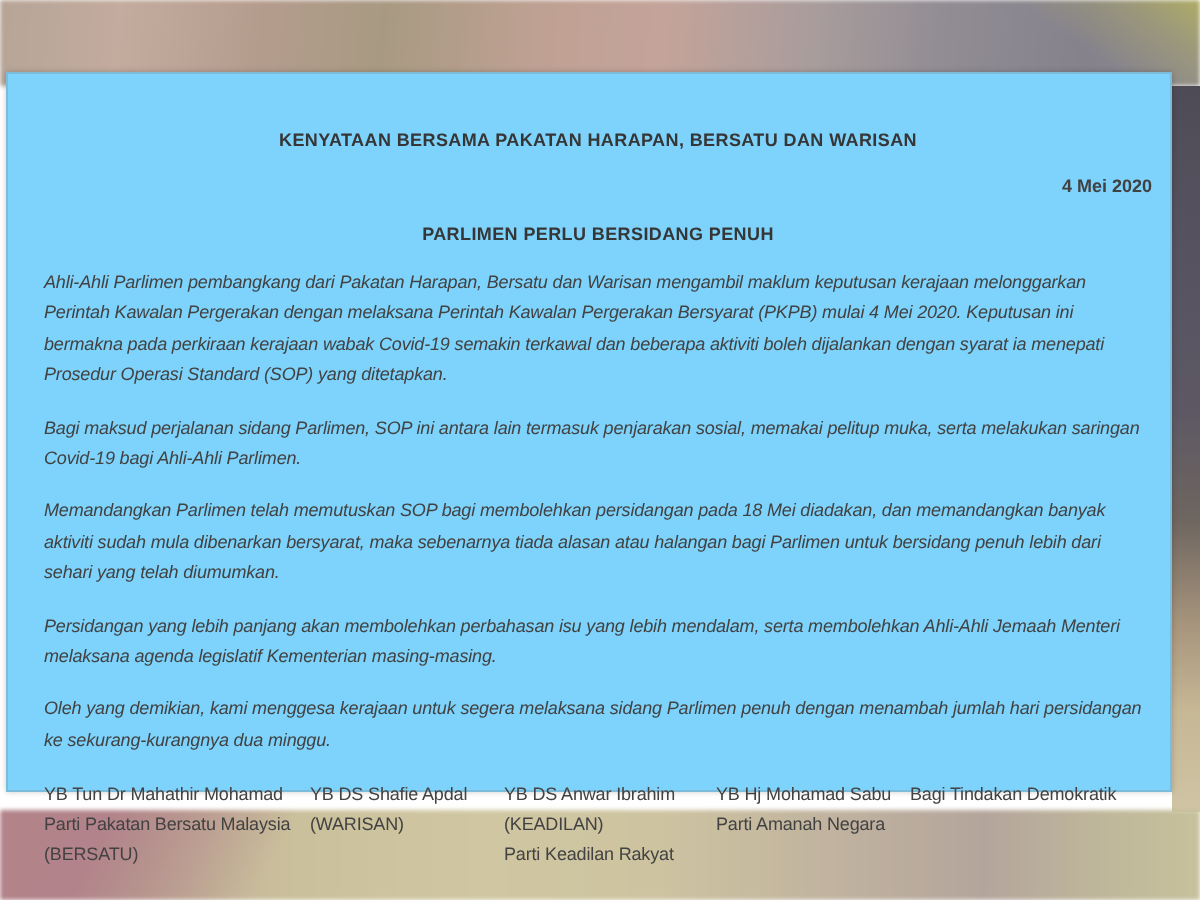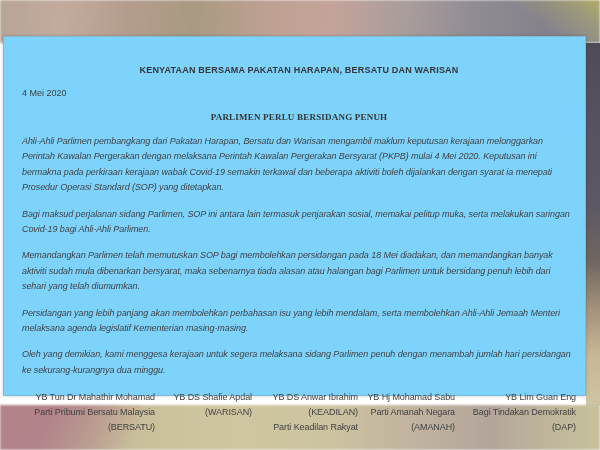--- a/index.html
+++ b/index.html
@@ -53,48 +53,47 @@
   }
   .doc-title {
     text-align: center;
     font-weight: bold;
     font-size: 9px;
     letter-spacing: 0.2px;
     color: #363636;
     line-height: 12px;
   }
   .doc-date {
-    text-align: left;
+    text-align: right;
     font-size: 9px;
     margin-top: 11px;
     line-height: 12px;
+    font-weight: bold;
   }
   .doc-subtitle {
     text-align: center;
     font-weight: bold;
     font-size: 9px;
     letter-spacing: 0.2px;
     color: #363636;
     margin-top: 12px;
     line-height: 12px;
-    font-family: Liberation Serif, serif;
   }
   .doc-paragraph {
     font-size: 9px;
     line-height: 15.4px;
     letter-spacing: -0.08px;
     margin-top: 11px;
     color: #424242;
     font-style: italic;
   }
   .doc-paragraph:first-of-type { margin-top: 13px; }
   .signatories {
     display: flex;
     margin-top: 12px;
-    text-align: right;
   }
   .sig-col {
     font-size: 9px;
     line-height: 15px;
     letter-spacing: -0.08px;
     color: #424242;
   }
   .sig-col:nth-child(1) { width: 133px; }
   .sig-col:nth-child(2) { width: 97px; }
   .sig-col:nth-child(3) { width: 106px; }
@@ -121,42 +120,39 @@
     <div class="doc-paragraph">Ahli-Ahli Parlimen pembangkang dari Pakatan Harapan, Bersatu dan Warisan mengambil maklum keputusan kerajaan melonggarkan Perintah Kawalan Pergerakan dengan melaksana Perintah Kawalan Pergerakan Bersyarat (PKPB) mulai 4 Mei 2020. Keputusan ini bermakna pada perkiraan kerajaan wabak Covid-19 semakin terkawal dan beberapa aktiviti boleh dijalankan dengan syarat ia menepati Prosedur Operasi Standard (SOP) yang ditetapkan.</div>
     <div class="doc-paragraph">Bagi maksud perjalanan sidang Parlimen, SOP ini antara lain termasuk penjarakan sosial, memakai pelitup muka, serta melakukan saringan Covid-19 bagi Ahli-Ahli Parlimen.</div>
     <div class="doc-paragraph">Memandangkan Parlimen telah memutuskan SOP bagi membolehkan persidangan pada 18 Mei diadakan, dan memandangkan banyak aktiviti sudah mula dibenarkan bersyarat, maka sebenarnya tiada alasan atau halangan bagi Parlimen untuk bersidang penuh lebih dari sehari yang telah diumumkan.</div>
     <div class="doc-paragraph">Persidangan yang lebih panjang akan membolehkan perbahasan isu yang lebih mendalam, serta membolehkan Ahli-Ahli Jemaah Menteri melaksana agenda legislatif Kementerian masing-masing.</div>
     <div class="doc-paragraph">Oleh yang demikian, kami menggesa kerajaan untuk segera melaksana sidang Parlimen penuh dengan menambah jumlah hari persidangan ke sekurang-kurangnya dua minggu.</div>
 
     <div class="signatories">
 
       <div class="sig-col">
         <div>YB Tun Dr Mahathir Mohamad</div>
-        <div>Parti Pribumi Bersatu Malaysia</div>
+        <div>Parti Pakatan Bersatu Malaysia</div>
         <div>(BERSATU)</div>
       </div>
 
       <div class="sig-col">
         <div>YB DS Shafie Apdal</div>
         <div>(WARISAN)</div>
       </div>
 
       <div class="sig-col">
         <div>YB DS Anwar Ibrahim</div>
         <div>(KEADILAN)</div>
         <div>Parti Keadilan Rakyat</div>
       </div>
 
       <div class="sig-col">
         <div>YB Hj Mohamad Sabu</div>
         <div>Parti Amanah Negara</div>
-        <div>(AMANAH)</div>
       </div>
 
       <div class="sig-col">
-        <div>YB Lim Guan Eng</div>
         <div>Bagi Tindakan Demokratik</div>
-        <div>(DAP)</div>
       </div>
 
     </div>
   </div>
 </div>
 
 </body></html>

